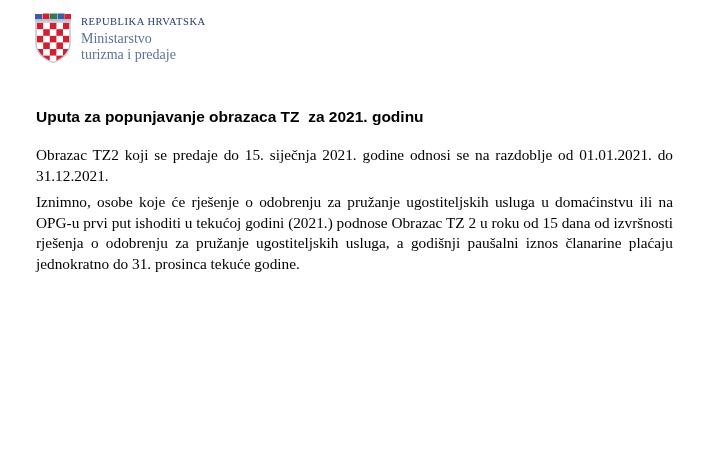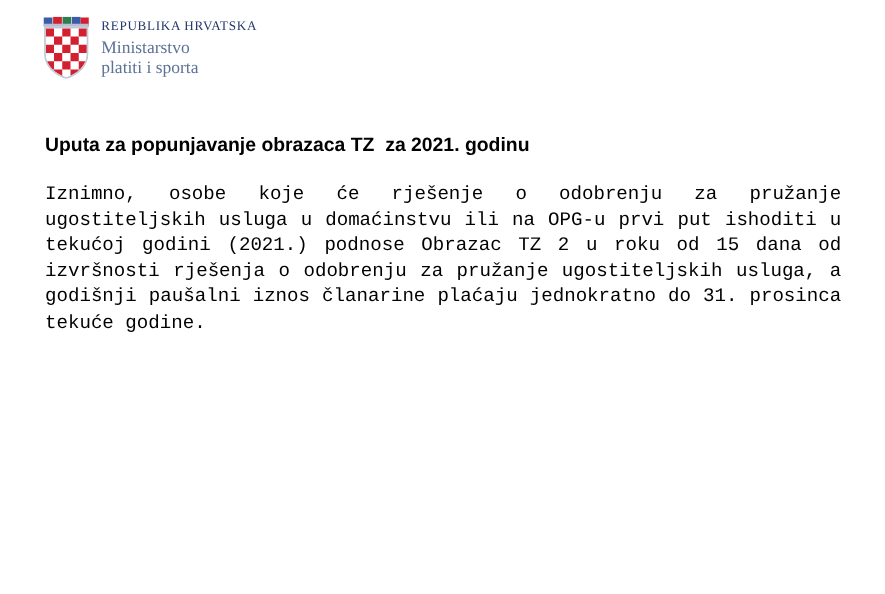--- a/index.html
+++ b/index.html
@@ -77,21 +77,21 @@
     color: #000000;
     line-height: 20.5px;
     text-align: justify;
     margin: 0;
     padding: 0;
     hyphens: none;
   }
   .para.p1 { margin-top: 29px; }
   .para.p2 { margin-top: 19px; }
   .para.p3 { margin-top: 19px; }
-  .para.p4 { margin-top: 19px; font-family: Liberation Mono, monospace; }
+  .para.p4 { margin-top: 6px; }
 </style>
 </head>
 <body>
 
 <div class="letterhead">
 
   <div class="coat-of-arms">
     <svg width="38" height="50" viewBox="0 0 38 50" xmlns="http://www.w3.org/2000/svg">
 
       <g>
@@ -131,27 +131,28 @@
         <rect x="9.2" y="42.6" width="6.6" height="6.6" fill="#d32030"></rect>
         <rect x="22.4" y="42.6" width="6.6" height="6.6" fill="#d32030"></rect>
       </g>
       <path d="M2,9 L36,9 L36,30 C36,40 28,46.5 19,49.5 C10,46.5 2,40 2,30 Z" fill="none" stroke="#c3c8d6" stroke-width="1.1"></path>
     </svg>
   </div>
 
   <div class="letterhead-text">
     <div class="rh-line">REPUBLIKA HRVATSKA</div>
     <div class="ministry-line first">Ministarstvo</div>
-    <div class="ministry-line">platiti i sporta</div>
+    <div class="ministry-line">turizma i predaje</div>
   </div>
 
 </div>
 
 <div class="doc-body">
 
   <h1 class="doc-title">Uputa za popunjavanje obrazaca TZ  za 2021. godinu</h1>
 
 
+  <p class="para p2">Obrazac TZ2 koji se predaje do 15. siječnja 2021. godine odnosi se na razdoblje od 01.01.2021. do 31.12.2021.</p>
 
 
   <p class="para p4">Iznimno, osobe koje će rješenje o odobrenju za pružanje ugostiteljskih usluga u domaćinstvu ili na OPG-u prvi put ishoditi u tekućoj godini (2021.) podnose Obrazac TZ 2 u roku od 15 dana od izvršnosti rješenja o odobrenju za pružanje ugostiteljskih usluga, a godišnji paušalni iznos članarine plaćaju jednokratno do 31. prosinca tekuće godine.</p>
 
 </div>
 
 </body></html>

